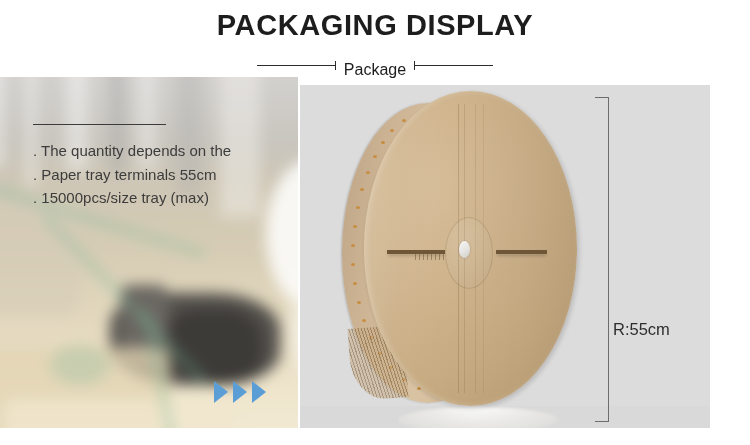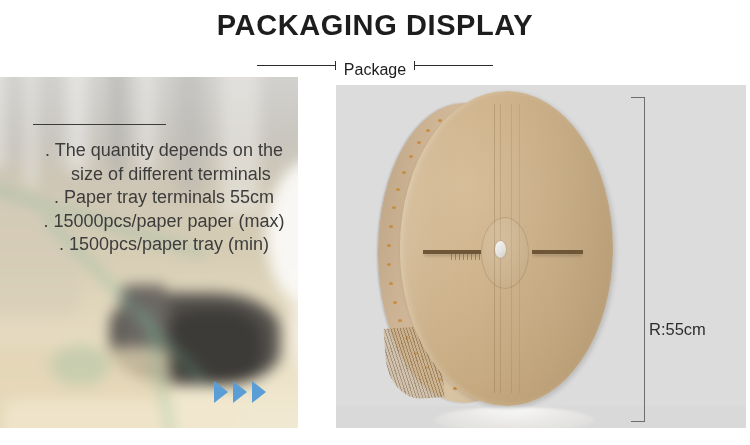--- a/index.html
+++ b/index.html
@@ -167,25 +167,24 @@
   .spec-underline {
     margin-top: 4px;
     width: 133px;
     height: 1px;
     background: #3b3b3b;
   }
   .spec-list {
     margin-top: 14px;
   }
   .spec-line {
-    font-size: 18px;
+    font-size: 15px;
     color: #3c3c3c;
     line-height: 23.5px;
     white-space: nowrap;
-    text-align: center;
   }
   .spec-line.indent {
     padding-left: 14px;
   }
 
   
   .arrows {
     position: absolute;
     left: 214px;
     top: 381px;
@@ -206,21 +205,20 @@
   
   .product-panel {
     position: absolute;
     left: 300px;
     top: 85px;
     width: 410px;
     height: 343px;
     background: #dcdcdc;
     overflow: hidden;
     z-index: 15;
-    margin-left: 36px;
   }
   .panel-floor {
     position: absolute;
     left: 0;
     bottom: 0;
     width: 410px;
     height: 22px;
     background: #d9d9d9;
   }
 
@@ -432,24 +430,22 @@
       <span class="sub-rule left"></span>
       <span class="subtitle-text">Package</span>
       <span class="sub-rule right"></span>
     </div>
   </div>
 
   <div class="spec-block">
     <div class="spec-underline"></div>
     <div class="spec-list">
       <div class="spec-line">. The quantity depends on the</div>
-      <div class="spec-line indent">size of different terminals</div>
       <div class="spec-line">. Paper tray terminals 55cm</div>
-      <div class="spec-line">. 15000pcs/paper paper (max)</div>
-      <div class="spec-line">. 1500pcs/paper tray (min)</div>
+      <div class="spec-line">. 15000pcs/size tray (max)</div>
     </div>
   </div>
 
   <div class="arrows">
     <span class="arrow-tri"></span>
     <span class="arrow-tri"></span>
     <span class="arrow-tri"></span>
   </div>
 
   <div class="product-panel">

